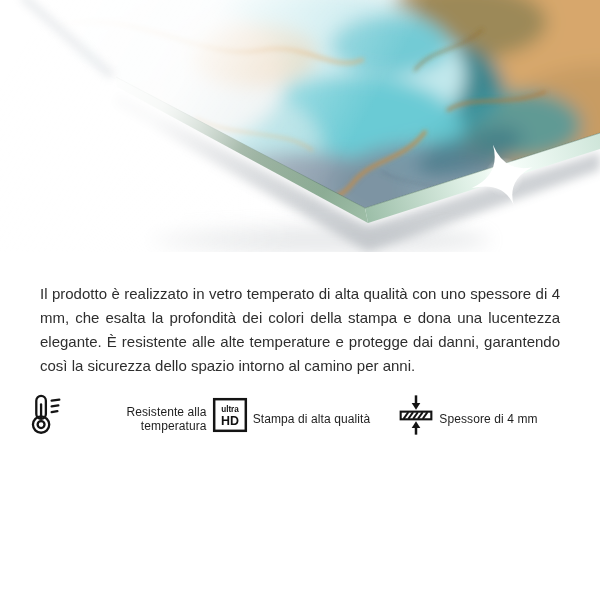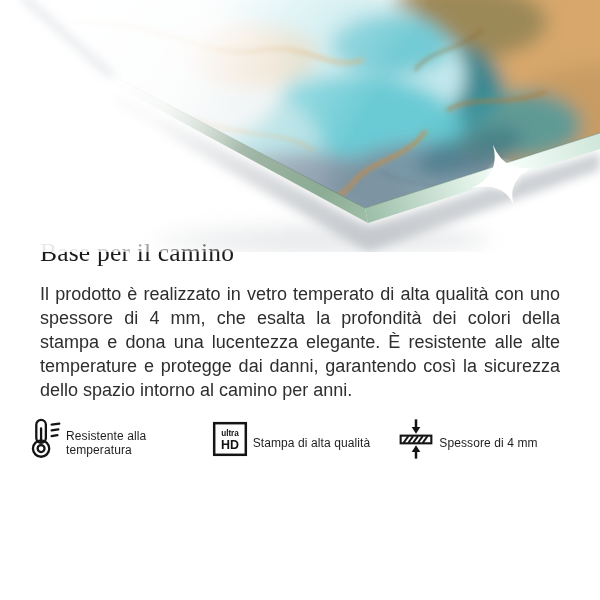--- a/index.html
+++ b/index.html
@@ -10,33 +10,33 @@
   .hero{height:252px;position:relative;}
   .hero svg{display:block;}
   .content{padding:0 40px;}
   h1{
     font-family:"Liberation Serif",serif;font-weight:400;
     font-size:25.5px;line-height:34px;color:#1b1b1b;
     margin:-16px 0 0 0;letter-spacing:0.2px;
   }
   .desc{
     margin:12px 0 0 0;width:520px;
-    font-size:18px;line-height:24px;color:#2e2e2e;
+    font-size:15px;line-height:24px;color:#2e2e2e;
     text-align:justify;
   }
   .features{
     display:grid;grid-template-columns:repeat(3,1fr);
     row-gap:20px;margin:14px 20px 0 20px;
   }
   .feature{
     display:flex;align-items:center;
   }
   .feature .ficon{width:46px;height:46px;}
   .feature .flabel{
-    margin-top:8px;font-size:12px;color:#1e1e1e;text-align:left;
+    margin-top:8px;font-size:12px;color:#1e1e1e;text-align:right;
     letter-spacing:0.1px;
   }
   .ficon svg{display:block;width:46px;height:46px;}
   .icon-stroke{stroke:#141414;fill:none;}
   .icon-text{fill:#111;font-family:"Liberation Sans",sans-serif;}
 </style>
 </head>
 <body>
 
 <div class="hero">
@@ -120,21 +120,21 @@
 
     <g transform="translate(504,177) rotate(-19)">
       <circle r="20" fill="url(#glow)" opacity="0.9"></circle>
       <path d="M0,-34 Q1.8,-3.5 30,0 Q1.8,3.5 0,30 Q-1.8,3.5 -34,0 Q-1.8,-3.5 0,-34 Z" fill="#ffffff"></path>
       <path transform="rotate(45)" d="M0,-14 Q1,-2 12,0 Q1,2 0,12 Q-1,2 -12,0 Q-1,-2 0,-14 Z" fill="#ffffff" opacity="0.85"></path>
     </g>
   </svg>
 </div>
 
 <div class="content">
-  <h1><span>Base per il camino</span><br></h1>
+  <h1><br></h1>
 
   <p class="desc">Il prodotto è realizzato in vetro temperato di alta qualità con uno spessore di 4 mm, che esalta la profondità dei colori della stampa e dona una lucentezza elegante. È resistente alle alte temperature e protegge dai danni, garantendo così la sicurezza dello spazio intorno al camino per anni.</p>
 </div>
 
 <div class="features">
 
   <div class="feature">
     <span class="ficon">
       <svg viewBox="0 0 48 48">
         <g class="icon-stroke" stroke-width="2.4" stroke-linecap="round">

